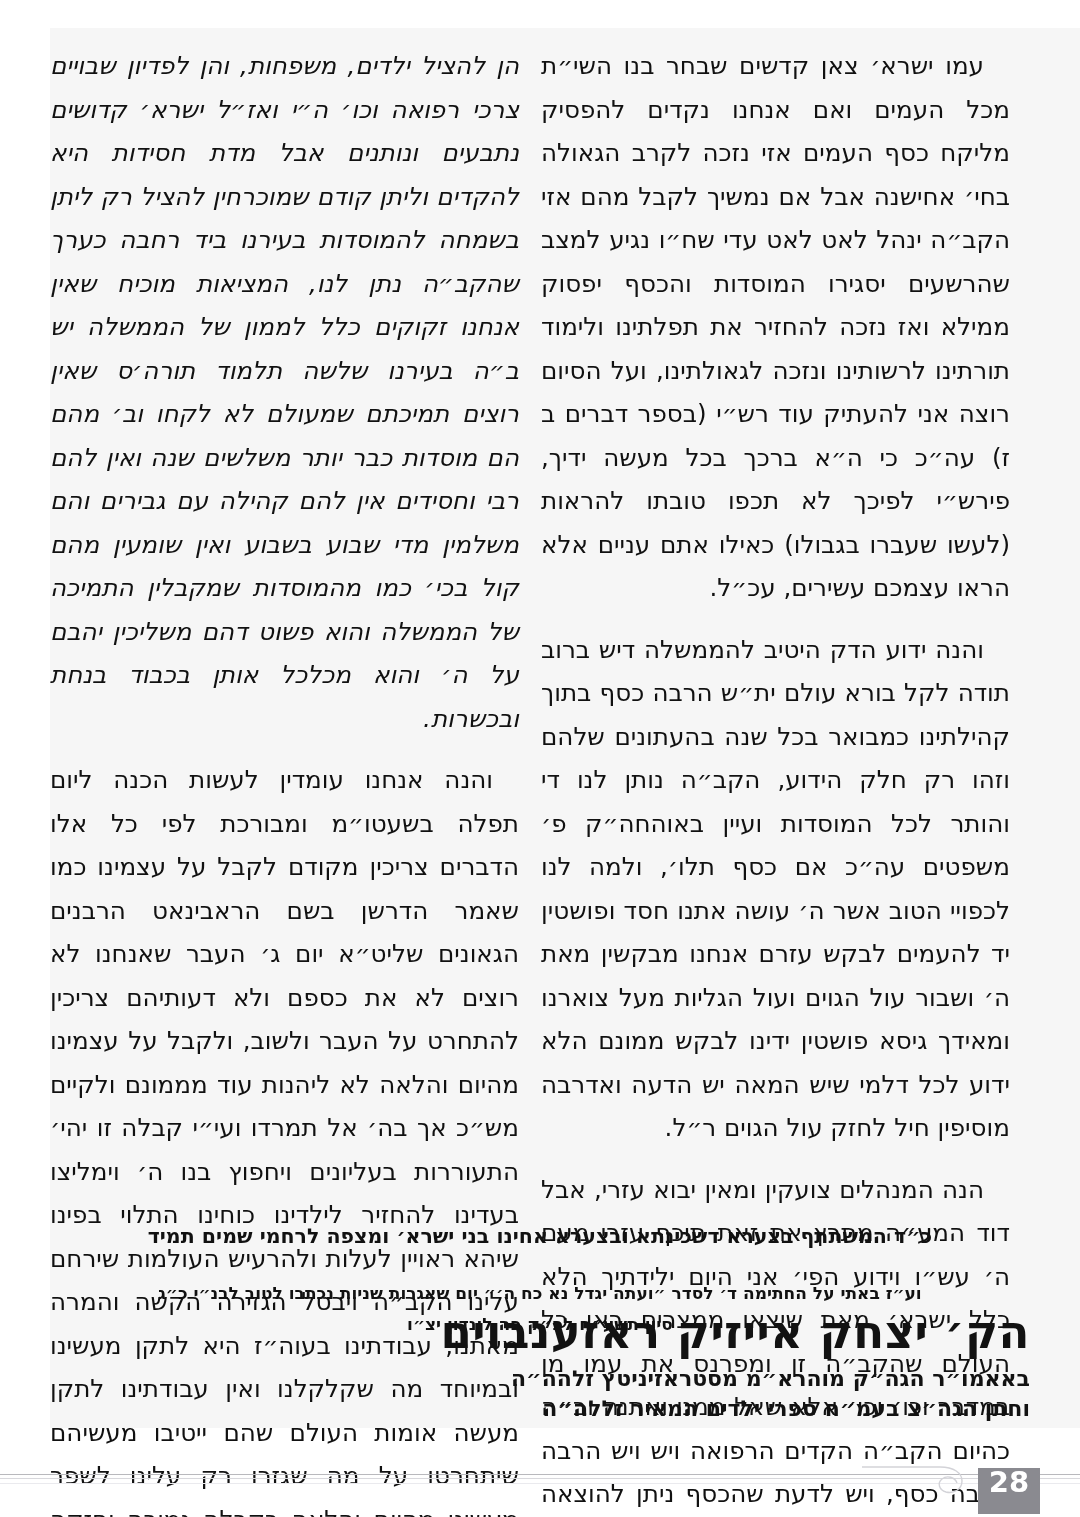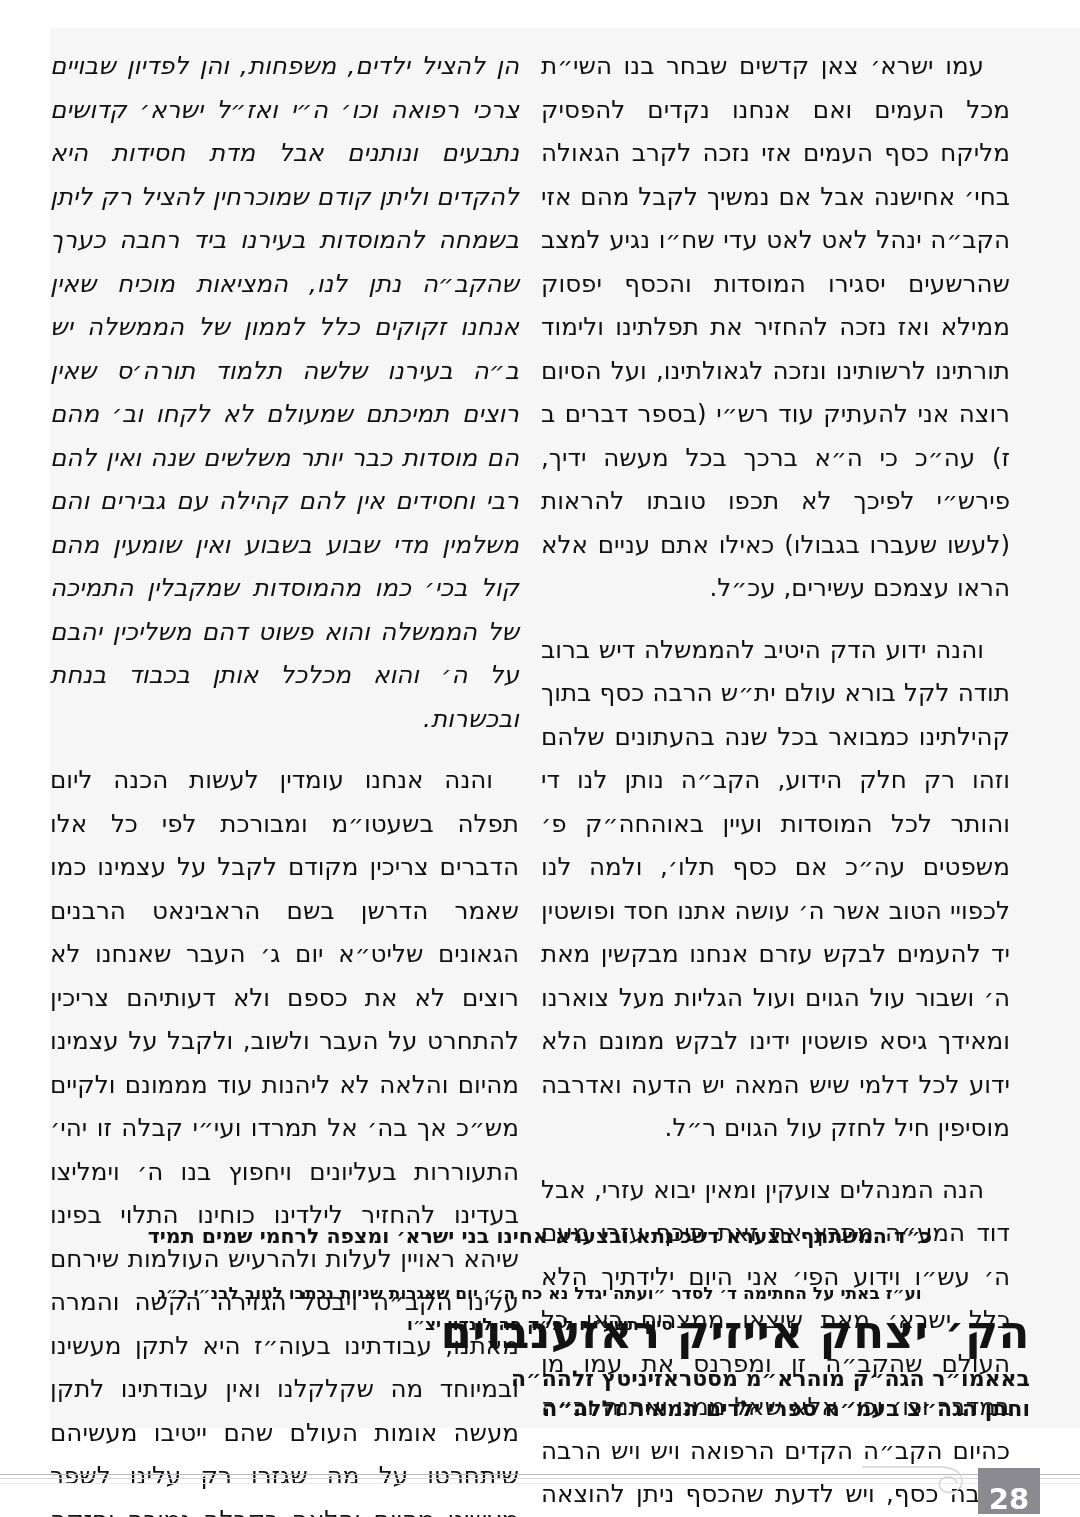--- a/index.html
+++ b/index.html
@@ -154,21 +154,21 @@
 
   
   #page-badge {
     position: absolute;
     left: 978px;
     top: 1468px;
     width: 62px;
     height: 46px;
     background: #8a8a90;
     display: flex;
-    align-items: flex-end;
+    align-items: flex-start;
     justify-content: center;
   }
   #page-number {
     color: #ffffff;
     font-size: 29px;
     font-weight: bold;
     line-height: 1;
     direction: ltr;
   }
 </style>

